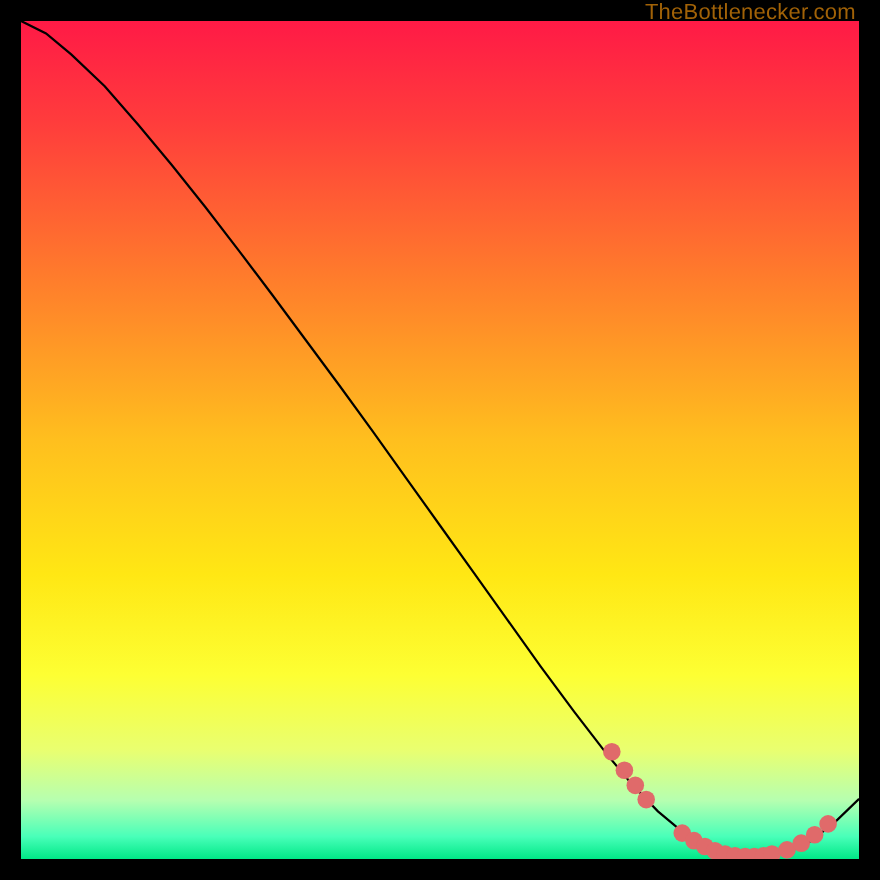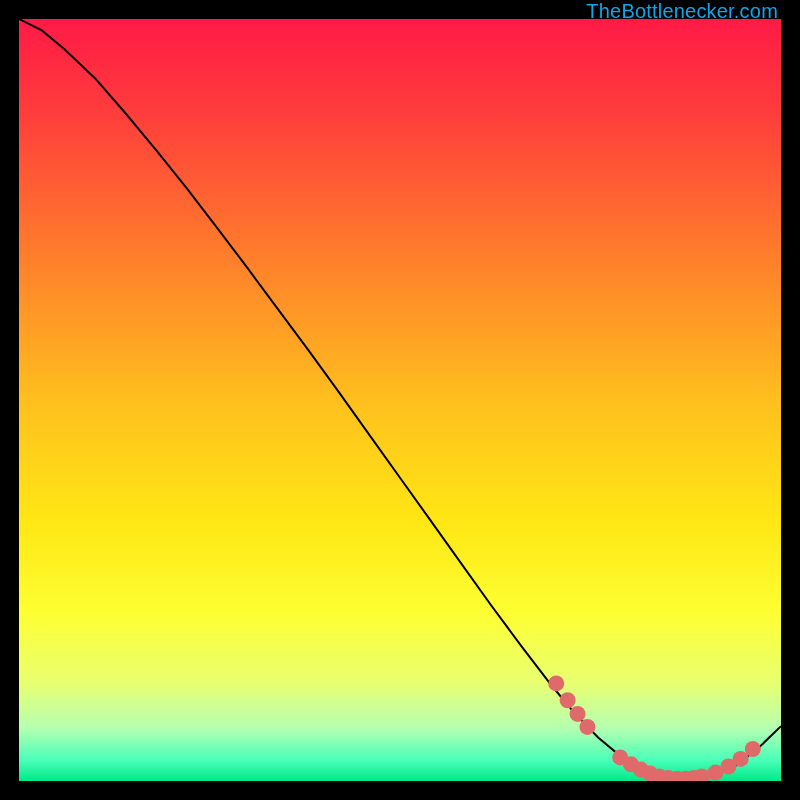--- a/index.html
+++ b/index.html
@@ -24,21 +24,21 @@
     top: 0;
     width: 762px;
     height: 762px;
   }
   .watermark {
     position: absolute;
     top: 0;
     right: 22px;
     font-family: Arial, Helvetica, sans-serif;
     font-size: 20px;
-    color: #0ea5e9;
+    color: #a16207;
     letter-spacing: 0.2px;
     user-select: none;
   }
 </style>
 </head>
 <body>
 
 <div class="frame">
   <svg class="plot" viewBox="0 0 762 762">
     <defs>

